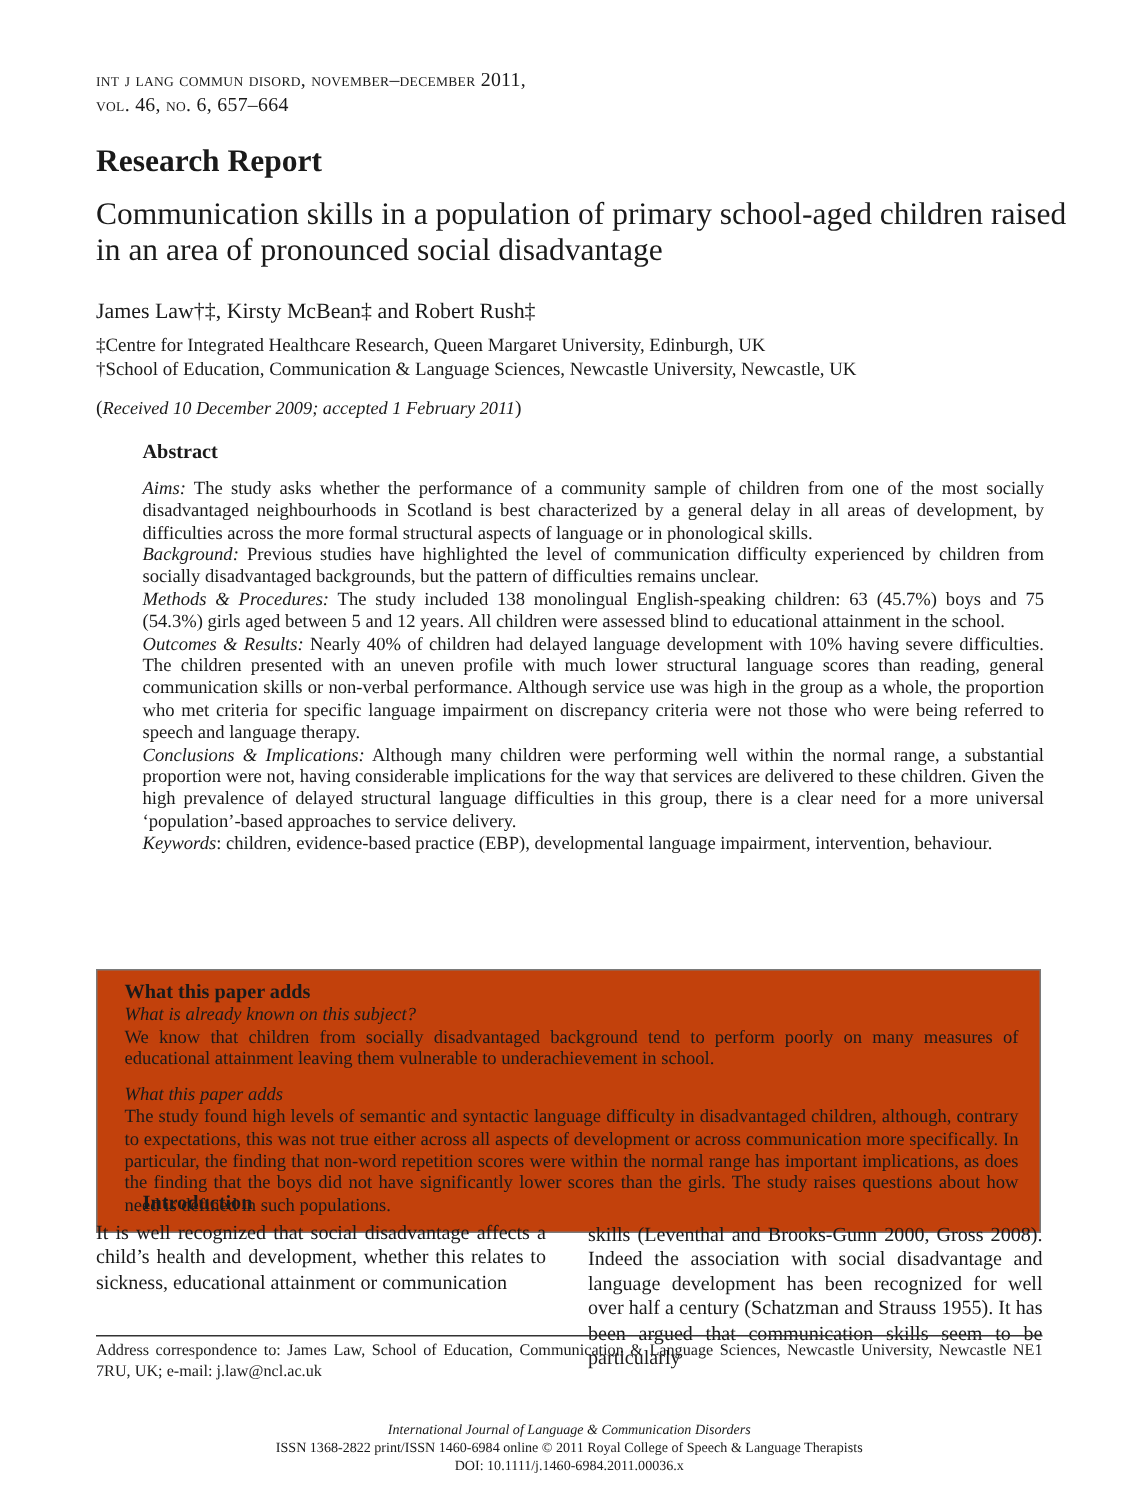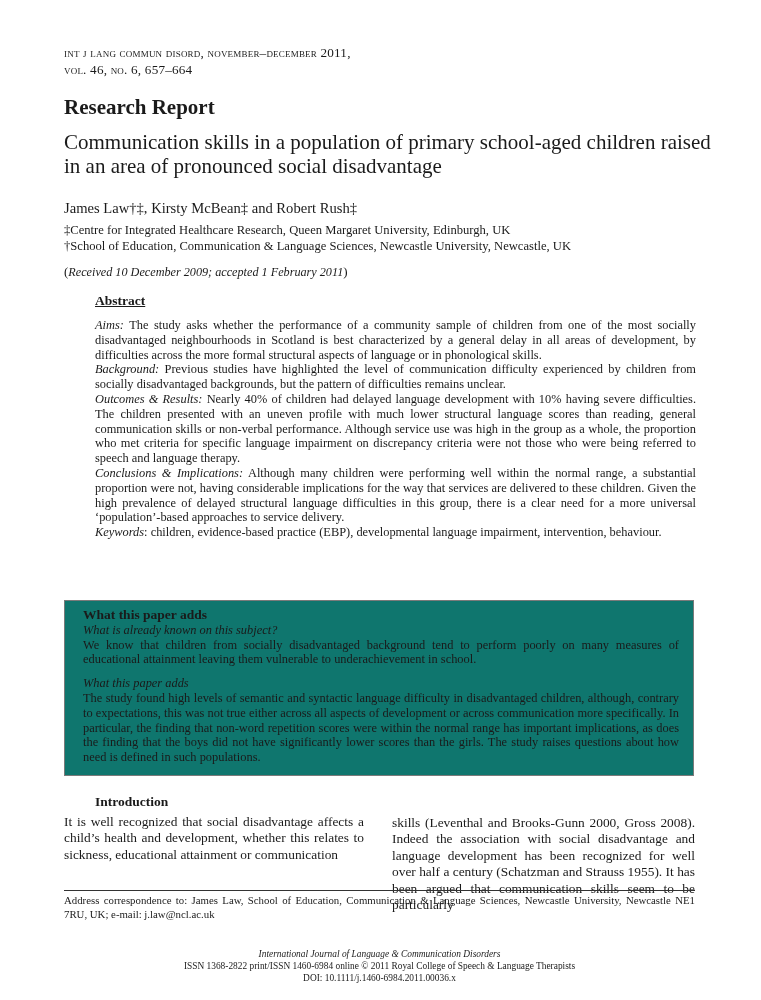--- a/index.html
+++ b/index.html
@@ -10,21 +10,21 @@
   .report-label { font-size:21px; font-weight:bold; }
   .title { font-size:21px; line-height:24px; }
   .authors { font-size:14.6px; }
   .affil { font-size:12.6px; line-height:16px; }
   .received { font-size:13px; }
   .received i { font-size:12.2px; }
   .abstract-head { font-size:13.5px; font-weight:bold; }
   .abstract { font-size:12.4px; line-height:14.8px; text-align:justify; }
   .abstract p { margin:0; }
   .abstract .kw { }
-  .box { background:#0f766e; border:1.5px solid #7a7a7a; box-sizing:border-box; }
+  .box { background:#c2410c; border:1.5px solid #7a7a7a; box-sizing:border-box;margin-top:46px; }
   .box-inner { padding:7px 14px 8px 18px; font-size:12.4px; line-height:14.8px; text-align:justify; }
   .box-inner p { margin:0; }
   .box-title { font-size:13.5px; font-weight:bold; }
   .box-sub { font-style:italic; }
   .col { font-size:13.4px; line-height:16.4px; text-align:justify; }
   .col p { margin:0; }
   .intro-head { font-size:13.5px; font-weight:bold; }
   .rule { background:#333; height:1px; }
   .footnote { font-size:10.8px; line-height:13.5px; text-align:justify; }
   .footer { font-size:9.4px; line-height:12px; text-align:center;margin-top:17px; }
@@ -43,25 +43,26 @@
 
 <div class="abs authors" style="left:64px; top:200px;">James Law†‡, Kirsty McBean‡ and Robert Rush‡</div>
 
 <div class="abs affil" style="left:64px; top:222px;">
   <div>‡Centre for Integrated Healthcare Research, Queen Margaret University, Edinburgh, UK</div>
   <div>†School of Education, Communication &amp; Language Sciences, Newcastle University, Newcastle, UK</div>
 </div>
 
 <div class="abs received" style="left:64px; top:264px;">(<i>Received 10 December 2009; accepted 1 February 2011</i>)</div>
 
-<div class="abs abstract-head" style="left:95px; top:293px;text-decoration:underline;">Abstract</div>
+<div class="abs abstract-head" style="left:95px; top:293px;">Abstract</div>
 
 <div class="abs abstract" style="left:95px; top:318px; width:601px;">
   <p><i>Aims:</i><span> The study asks whether the performance of a community sample of children from one of the most socially disadvantaged neighbourhoods in Scotland is best characterized by a general delay in all areas of development, by difficulties across the more formal structural aspects of language or in phonological skills.</span></p>
   <p><i>Background:</i><span> Previous studies have highlighted the level of communication difficulty experienced by children from socially disadvantaged backgrounds, but the pattern of difficulties remains unclear.</span></p>
+  <p><i>Methods &amp; Procedures:</i><span> The study included 138 monolingual English-speaking children: 63 (45.7%) boys and 75 (54.3%) girls aged between 5 and 12 years. All children were assessed blind to educational attainment in the school.</span></p>
   <p><i>Outcomes &amp; Results:</i><span> Nearly 40% of children had delayed language development with 10% having severe difficulties. The children presented with an uneven profile with much lower structural language scores than reading, general communication skills or non-verbal performance. Although service use was high in the group as a whole, the proportion who met criteria for specific language impairment on discrepancy criteria were not those who were being referred to speech and language therapy.</span></p>
   <p><i>Conclusions &amp; Implications:</i><span> Although many children were performing well within the normal range, a substantial proportion were not, having considerable implications for the way that services are delivered to these children. Given the high prevalence of delayed structural language difficulties in this group, there is a clear need for a more universal ‘population’-based approaches to service delivery.</span></p>
   <p class="kw"><i>Keywords</i><span>:  children, evidence-based practice (EBP), developmental language impairment, intervention, behaviour.</span></p>
 </div>
 
 <div class="abs box" style="left:64px; top:600px; width:630px; height:176px;">
   <div class="box-inner">
     <p class="box-title">What this paper adds</p>
     <p class="box-sub">What is already known on this subject?</p>
     <p>We know that children from socially disadvantaged background tend to perform poorly on many measures of educational attainment leaving them vulnerable to underachievement in school.</p>

